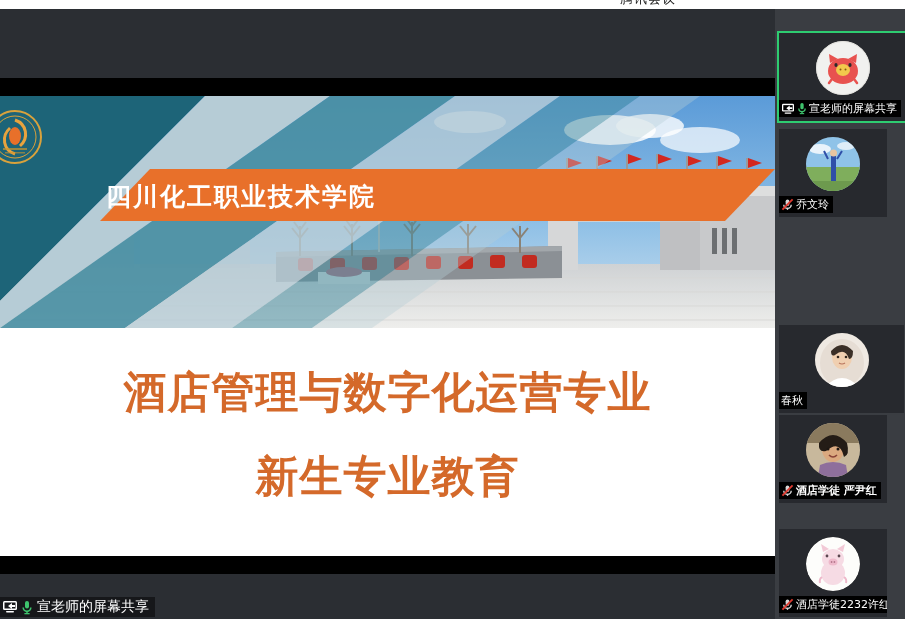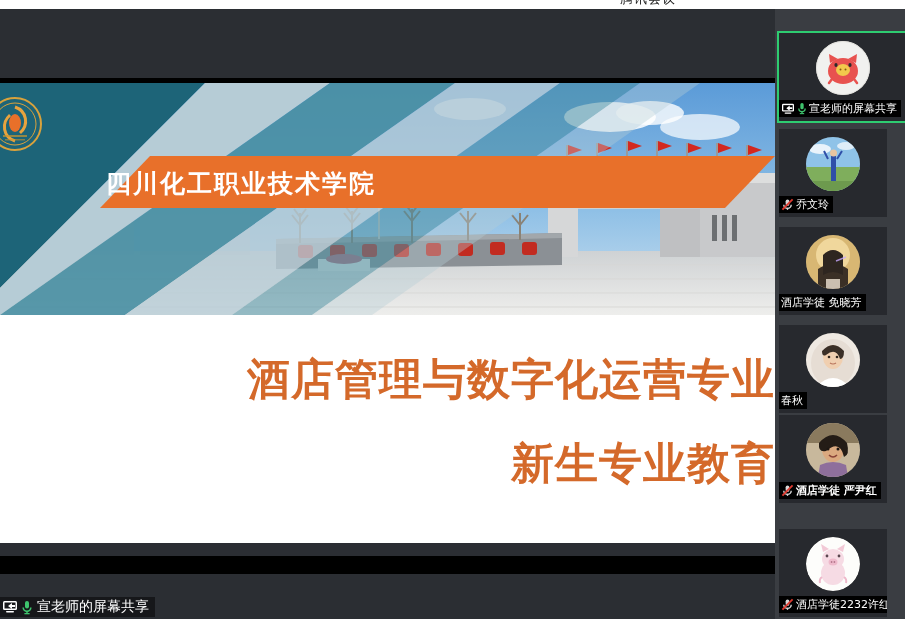--- a/index.html
+++ b/index.html
@@ -25,21 +25,21 @@
   
   .stage{
     position:absolute;left:0;top:9px;width:775px;height:610px;
     background:#2b2e33;overflow:hidden;z-index:2;
   }
   .letterbox{position:absolute;left:0;width:775px;background:#000;}
   .lb-top{top:69px;height:18px;}
   .lb-bottom{top:547px;height:18px;}
 
   .slide{
-    position:absolute;left:0;top:74px;width:775px;height:460px;
+    position:absolute;left:0;top:87px;width:775px;height:460px;
     background:#ffffff;overflow:hidden;
   }
 
   
   .deco{position:absolute;left:0;top:0;width:775px;height:232px;overflow:hidden;}
   .deco svg{display:block;}
 
   .photo{
     position:absolute;left:0;top:0;width:775px;height:232px;overflow:hidden;
   }
@@ -57,21 +57,21 @@
   .college-name{
     position:absolute;left:106px;top:84px;z-index:4;
     font-size:25px;font-weight:bold;color:#ffffff;
     letter-spacing:2px;white-space:nowrap;
     font-family:"DejaVu Sans","Liberation Sans",sans-serif;
   }
 
   
   .slide-title{
     position:absolute;left:0;top:268px;width:775px;
-    text-align:right;color:#d4692a;
+    text-align:center;color:#d4692a;
     font-size:43px;font-weight:bold;line-height:56px;
     letter-spacing:1px;
     font-family:"DejaVu Sans","Liberation Sans",sans-serif;
   }
   .slide-title .l2{display:block;margin-top:28px;}
 
   
   .presenter-bar{
     position:absolute;left:0;top:597px;height:20px;
     background:#16171a;display:flex;align-items:center;
@@ -336,38 +336,22 @@
             <rect x="5" y="1.5" width="4" height="7" rx="2" fill="#d8d8d8"></rect>
             <path d="M3 7.2 a4 4 0 0 0 8 0" fill="none" stroke="#d8d8d8" stroke-width="1.5"></path>
             <rect x="6.3" y="10.6" width="1.4" height="2.2" fill="#d8d8d8"></rect>
             <line x1="1.5" y1="12.5" x2="12.5" y2="1.5" stroke="#e03a30" stroke-width="2"></line>
           </svg>
         </span>
         <span class="nm">乔文玲</span>
       </div>
     </div>
 
-    <div class="tile" style="top:218px;">
-      <div class="avatar">
-        <svg width="54" height="54" viewBox="0 0 54 54">
-          <rect width="54" height="54" fill="#d8b773"></rect>
-          <circle cx="27" cy="20" r="17" fill="#f0d79c"></circle>
-          <path d="M12 54 L12 34 Q27 24 42 34 L42 54 Z" fill="#3b3026"></path>
-          <ellipse cx="27" cy="26" rx="9" ry="11" fill="#e6c2a0"></ellipse>
-          <path d="M17 20 Q27 10 37 20 L37 40 Q27 34 17 40 Z" fill="#2e2620"></path>
-          <path d="M30 26 L40 22" stroke="#c9a9ff" stroke-width="1.5" opacity="0.8"></path>
-          <rect x="20" y="44" width="14" height="10" fill="#cbbfb0"></rect>
-        </svg>
-      </div>
-      <div class="name-row">
-        <span class="nm">酒店学徒 免晓芳</span>
-      </div>
-    </div>
-
-    <div class="tile" style="top:316px;">
+
+    <div class="tile" style="top:316px;padding-left:17px;">
       <div class="avatar">
         <svg width="54" height="54" viewBox="0 0 54 54">
           <rect width="54" height="54" fill="#efe9e2"></rect>
           <ellipse cx="27" cy="30" rx="22" ry="24" fill="#e6ddd4"></ellipse>
           <ellipse cx="27" cy="24" rx="10" ry="12" fill="#f0cfb0"></ellipse>
           <path d="M16 18 Q27 6 38 18 Q38 26 34 26 Q30 14 20 22 Q16 24 16 18 Z" fill="#3a2f27"></path>
           <circle cx="23" cy="24" r="1.3" fill="#33271f"></circle>
           <circle cx="31" cy="24" r="1.3" fill="#33271f"></circle>
           <path d="M24 30 Q27 32 30 30" stroke="#b9755c" stroke-width="1.2" fill="none"></path>
           <path d="M10 54 Q27 36 44 54 Z" fill="#ffffff"></path>

